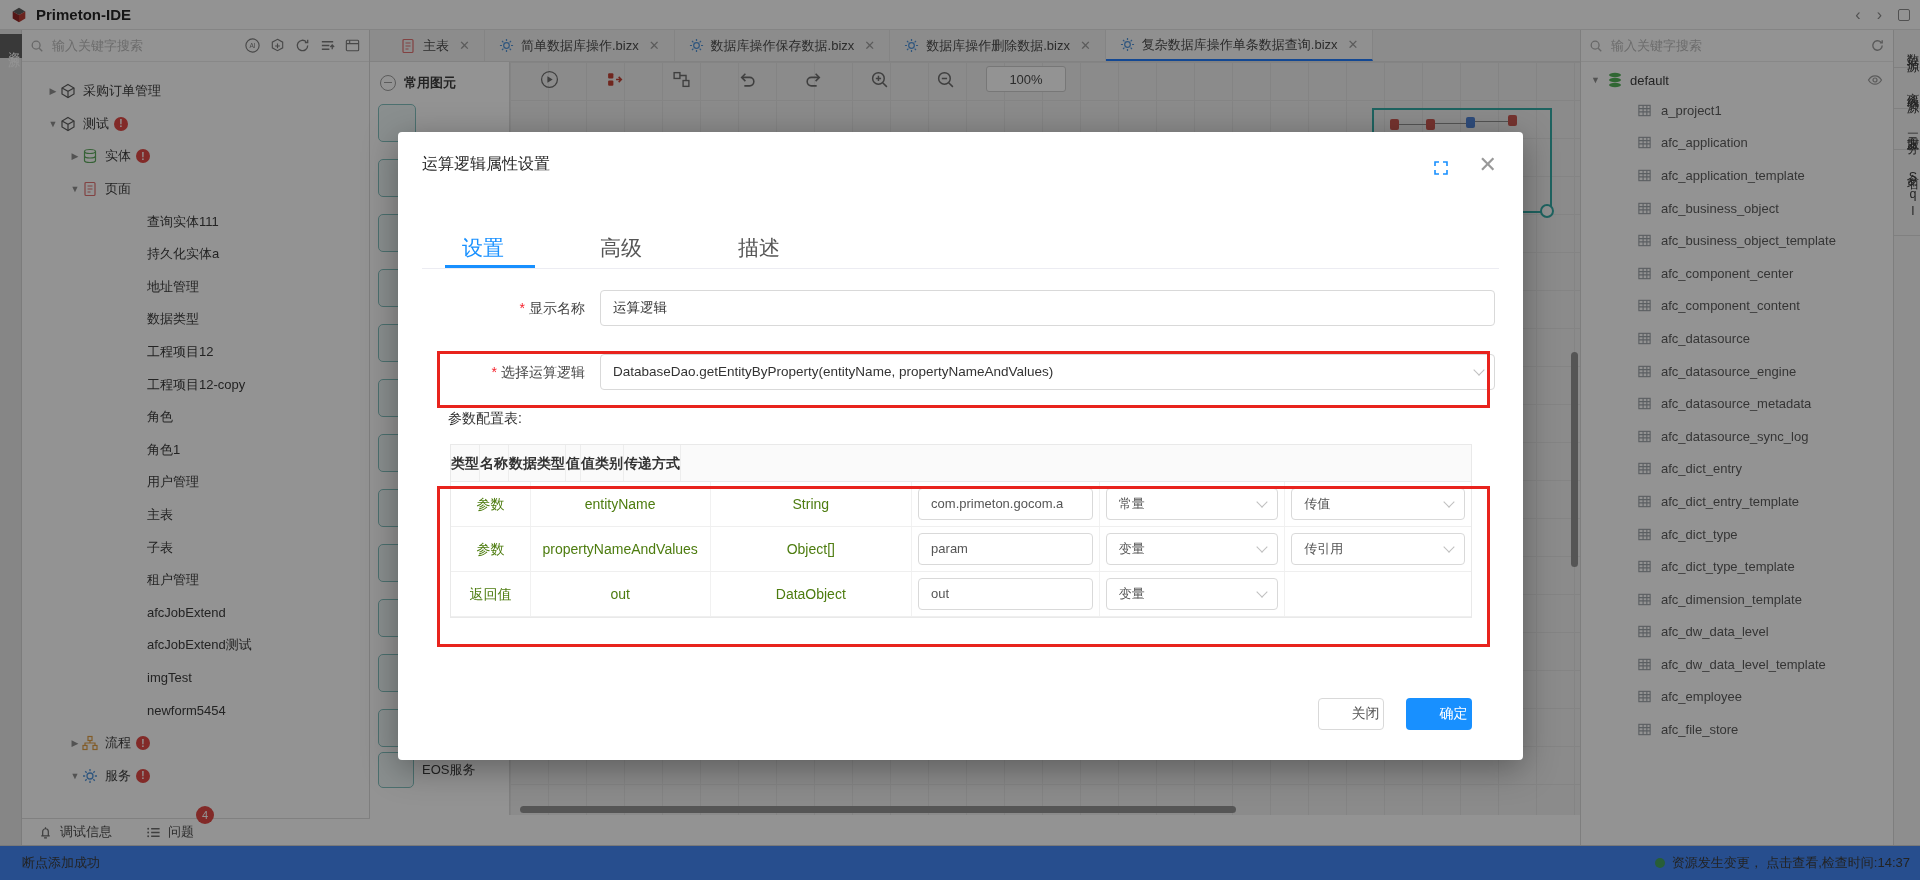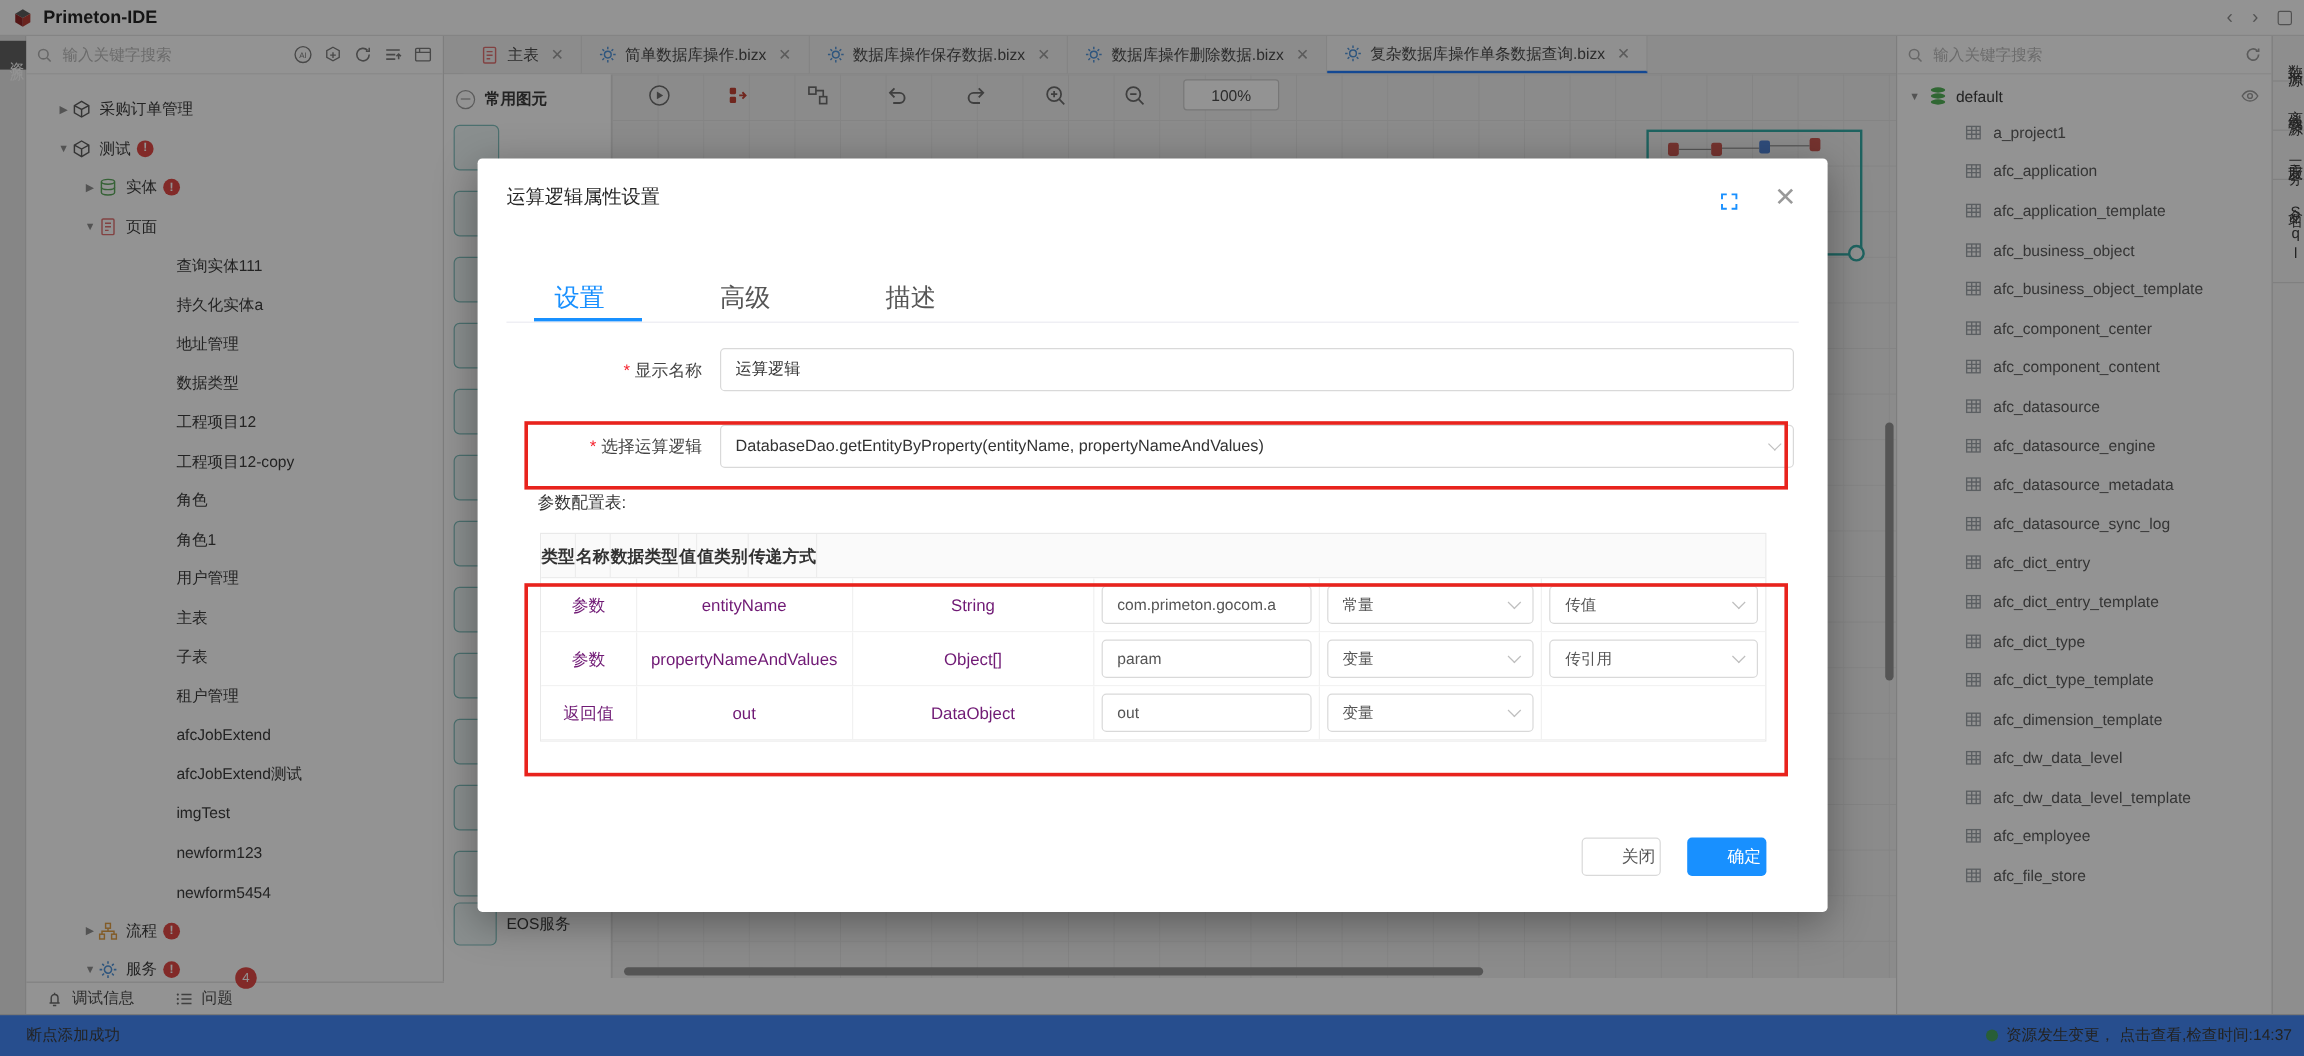--- a/index.html
+++ b/index.html
@@ -117,21 +117,21 @@
   .sbox{position:relative;padding-right:28px;}
   .chev{position:absolute;right:11px;top:50%;width:8px;height:8px;margin-top:-6px;
         border-right:1.6px solid #bfbfbf;border-bottom:1.6px solid #bfbfbf;transform:rotate(45deg);}
   #m-caption{position:absolute;left:50px;top:278px;font-size:14px;color:#333;}
   #m-table{position:absolute;left:52px;top:312px;width:1022px;border:1px solid #e9e9e9;font-size:14px;}
   .mhead{display:flex;background:#fafafa;border-bottom:1px solid #e9e9e9;}
   .mth{height:36px;line-height:36px;text-align:center;font-weight:bold;color:#333;border-right:1px solid #ededed;}
   .mtr{display:flex;border-bottom:1px solid #efefef;background:#fff;}
   .mtd{display:flex;align-items:center;justify-content:center;border-right:1px solid #f1f1f1;padding:6px;}
   .c0{width:80px;}.c1{width:180px;}.c2{width:202px;}.c3{width:188px;}.c4{width:186px;}.c5{width:186px;border-right:none;}
-  .mtd.txt{text-align:center;color:#701a75;word-break:break-all;line-height:1.3;}
+  .mtd.txt{text-align:center;color:#4d7c0f;word-break:break-all;line-height:1.3;}
   .mtd .ibox,.mtd .sbox{width:100%;height:32px;line-height:30px;font-size:13px;}
   .m-btn{position:absolute;top:566px;width:66px;height:32px;border-radius:4px;display:flex;align-items:center;
          justify-content:center;font-size:14px;padding-left:29px;}
   #btn-close{left:920px;background:#fff;border:1px solid #d9d9d9;color:#555;}
   #btn-ok{left:1008px;background:#1890ff;color:#fff;}
 
   
   .red-rect{position:absolute;border:3px solid #e8231d;z-index:60;}
   #red1{left:437px;top:351px;width:1053px;height:57px;}
   #red2{left:437px;top:486px;width:1053px;height:161px;}
@@ -330,26 +330,20 @@
         <div class="trow d2">
           <span class="arr"></span>
           <span class="ic"><span class="dotb"></span></span>
           <span>afcJobExtend测试</span>
 
         </div>
         <div class="trow d2">
           <span class="arr"></span>
           <span class="ic"><span class="dotb"></span></span>
           <span>imgTest</span>
-
-        </div>
-        <div class="trow d2">
-          <span class="arr"></span>
-          <span class="ic"><span class="dotb"></span></span>
-          <span>newform123</span>
 
         </div>
         <div class="trow d2">
           <span class="arr"></span>
           <span class="ic"><span class="dotb"></span></span>
           <span>newform5454</span>
 
         </div>
         <div class="trow d1">
           <span class="arr right"></span>

